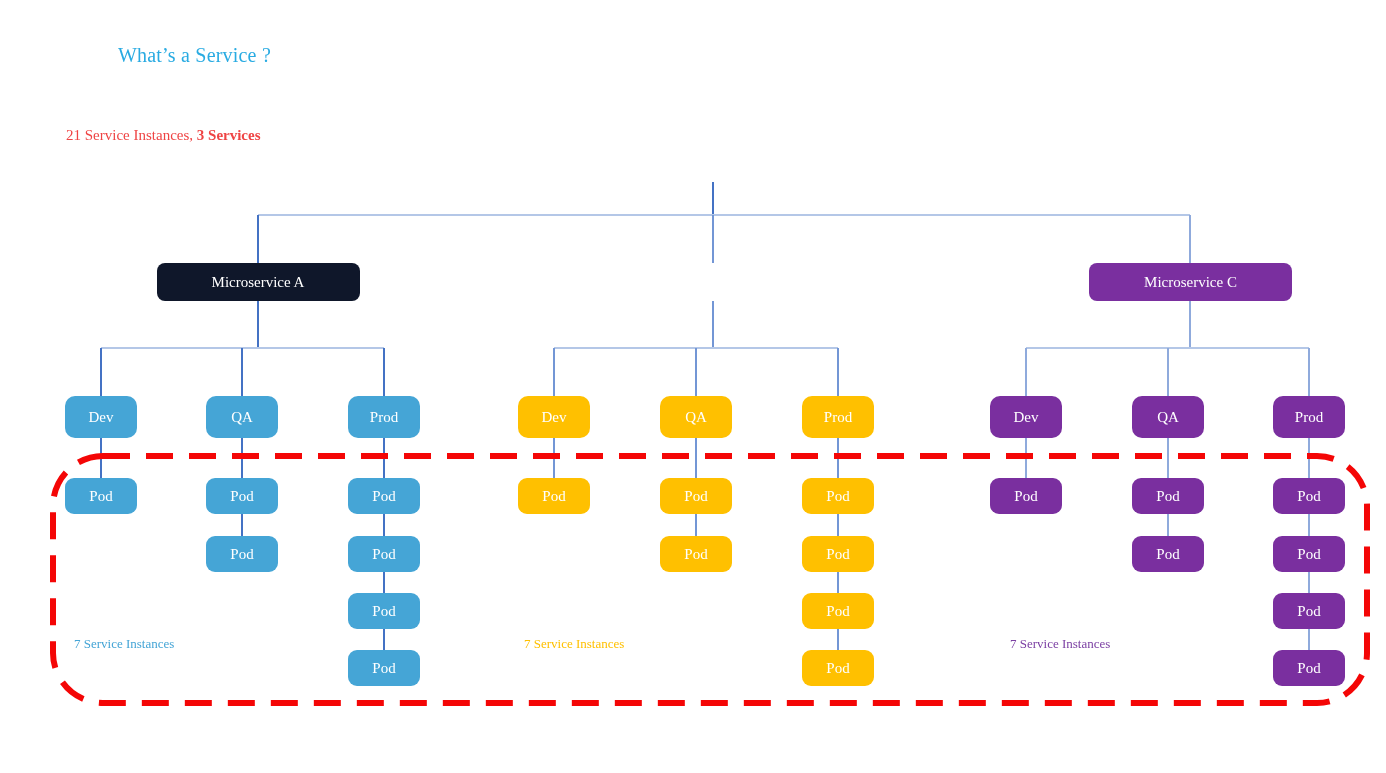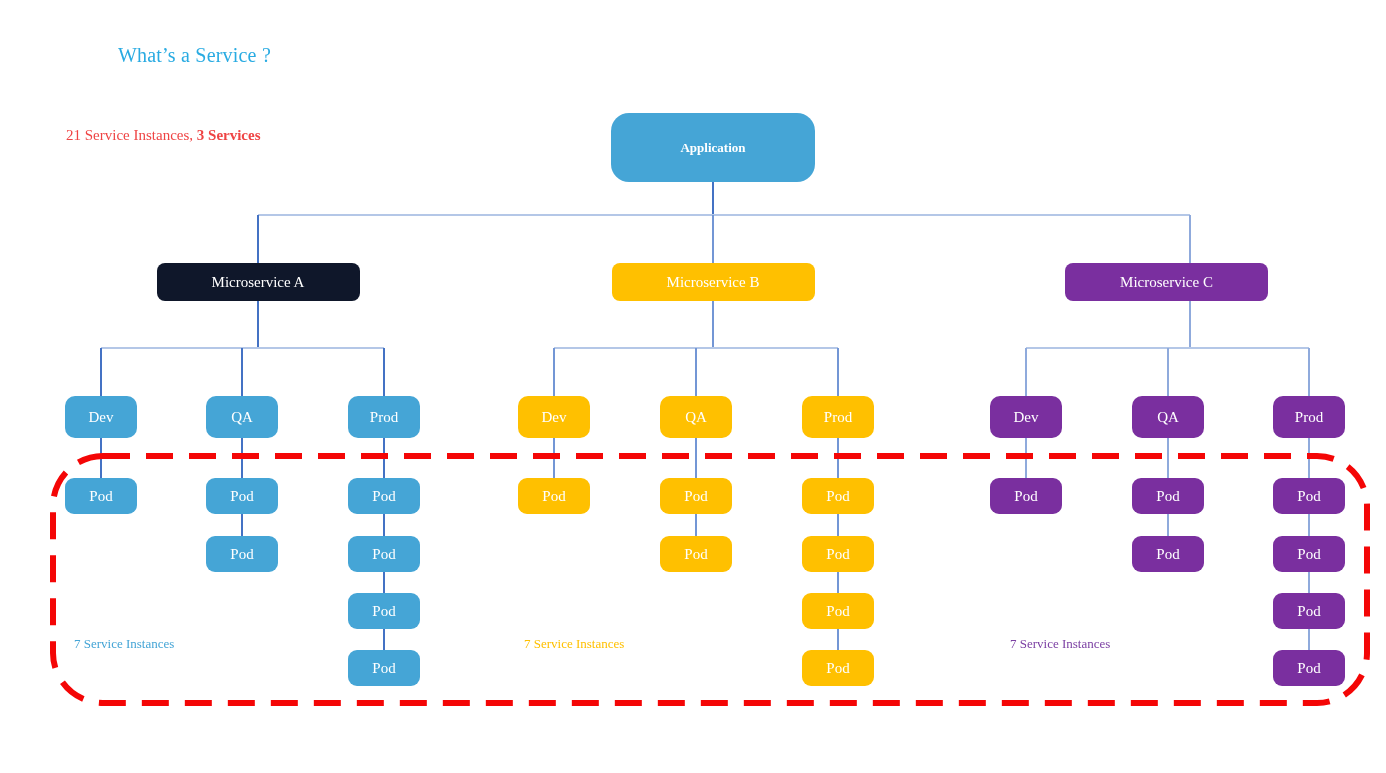--- a/index.html
+++ b/index.html
@@ -105,46 +105,44 @@
       <line x1="1295" y1="514" x2="1295" y2="536" stroke="#8FAADC" stroke-width="2"></line>
       <line x1="1295" y1="572" x2="1295" y2="593" stroke="#8FAADC" stroke-width="2"></line>
       <line x1="1295" y1="629" x2="1295" y2="650" stroke="#8FAADC" stroke-width="2"></line>
     </svg>
 
   <svg class="layer" id="annotation">
     <rect x="39" y="456" width="1314" height="247" rx="50" ry="50" fill="none" stroke-width="6" stroke-dasharray="27 16" stroke="#F40606"></rect>
   </svg>
 
   <div id="nodes">
-      <div class="node app" style="left: 597px; top: 113px; width: 204px; height: 69px; border-radius: 18px; background: rgb(69, 165, 214);">Application</div>
       <div class="node" style="left: 142.5px; top: 263px; width: 203px; height: 38px; border-radius: 8px; background: #0f172a;">Microservice A</div>
       <div class="node" style="left: 51px; top: 396px; width: 72px; height: 42px; border-radius: 10px; background: rgb(69, 165, 214);">Dev</div>
       <div class="node" style="left: 51px; top: 478px; width: 72px; height: 36px; border-radius: 9px; background: rgb(69, 165, 214);">Pod</div>
       <div class="node" style="left: 192px; top: 396px; width: 72px; height: 42px; border-radius: 10px; background: rgb(69, 165, 214);">QA</div>
       <div class="node" style="left: 192px; top: 478px; width: 72px; height: 36px; border-radius: 9px; background: rgb(69, 165, 214);">Pod</div>
       <div class="node" style="left: 192px; top: 536px; width: 72px; height: 36px; border-radius: 9px; background: rgb(69, 165, 214);">Pod</div>
       <div class="node" style="left: 334px; top: 396px; width: 72px; height: 42px; border-radius: 10px; background: rgb(69, 165, 214);">Prod</div>
       <div class="node" style="left: 334px; top: 478px; width: 72px; height: 36px; border-radius: 9px; background: rgb(69, 165, 214);">Pod</div>
       <div class="node" style="left: 334px; top: 536px; width: 72px; height: 36px; border-radius: 9px; background: rgb(69, 165, 214);">Pod</div>
       <div class="node" style="left: 334px; top: 593px; width: 72px; height: 36px; border-radius: 9px; background: rgb(69, 165, 214);">Pod</div>
       <div class="node" style="left: 334px; top: 650px; width: 72px; height: 36px; border-radius: 9px; background: rgb(69, 165, 214);">Pod</div>
       <div class="instances-label" style="left: 60px; top: 636px; color: rgb(69, 165, 214);">7 Service Instances</div>
-      <div class="node" style="left: 597.5px; top: 263px; width: 203px; height: 38px; border-radius: 8px; background: rgb(255, 192, 0);">Microservice B</div>
       <div class="node" style="left: 504px; top: 396px; width: 72px; height: 42px; border-radius: 10px; background: rgb(255, 192, 0);">Dev</div>
       <div class="node" style="left: 504px; top: 478px; width: 72px; height: 36px; border-radius: 9px; background: rgb(255, 192, 0);">Pod</div>
       <div class="node" style="left: 646px; top: 396px; width: 72px; height: 42px; border-radius: 10px; background: rgb(255, 192, 0);">QA</div>
       <div class="node" style="left: 646px; top: 478px; width: 72px; height: 36px; border-radius: 9px; background: rgb(255, 192, 0);">Pod</div>
       <div class="node" style="left: 646px; top: 536px; width: 72px; height: 36px; border-radius: 9px; background: rgb(255, 192, 0);">Pod</div>
       <div class="node" style="left: 788px; top: 396px; width: 72px; height: 42px; border-radius: 10px; background: rgb(255, 192, 0);">Prod</div>
       <div class="node" style="left: 788px; top: 478px; width: 72px; height: 36px; border-radius: 9px; background: rgb(255, 192, 0);">Pod</div>
       <div class="node" style="left: 788px; top: 536px; width: 72px; height: 36px; border-radius: 9px; background: rgb(255, 192, 0);">Pod</div>
       <div class="node" style="left: 788px; top: 593px; width: 72px; height: 36px; border-radius: 9px; background: rgb(255, 192, 0);">Pod</div>
       <div class="node" style="left: 788px; top: 650px; width: 72px; height: 36px; border-radius: 9px; background: rgb(255, 192, 0);">Pod</div>
       <div class="instances-label" style="left: 510px; top: 636px; color: rgb(255, 192, 0);">7 Service Instances</div>
-      <div class="node" style="left: 1051px; top: 263px; width: 203px; height: 38px; border-radius: 8px; background: rgb(122, 47, 159);">Microservice C</div>
+      <div class="node" style="left: 1075px; top: 263px; width: 203px; height: 38px; border-radius: 8px; background: rgb(122, 47, 159);">Microservice C</div>
       <div class="node" style="left: 976px; top: 396px; width: 72px; height: 42px; border-radius: 10px; background: rgb(122, 47, 159);">Dev</div>
       <div class="node" style="left: 976px; top: 478px; width: 72px; height: 36px; border-radius: 9px; background: rgb(122, 47, 159);">Pod</div>
       <div class="node" style="left: 1118px; top: 396px; width: 72px; height: 42px; border-radius: 10px; background: rgb(122, 47, 159);">QA</div>
       <div class="node" style="left: 1118px; top: 478px; width: 72px; height: 36px; border-radius: 9px; background: rgb(122, 47, 159);">Pod</div>
       <div class="node" style="left: 1118px; top: 536px; width: 72px; height: 36px; border-radius: 9px; background: rgb(122, 47, 159);">Pod</div>
       <div class="node" style="left: 1259px; top: 396px; width: 72px; height: 42px; border-radius: 10px; background: rgb(122, 47, 159);">Prod</div>
       <div class="node" style="left: 1259px; top: 478px; width: 72px; height: 36px; border-radius: 9px; background: rgb(122, 47, 159);">Pod</div>
       <div class="node" style="left: 1259px; top: 536px; width: 72px; height: 36px; border-radius: 9px; background: rgb(122, 47, 159);">Pod</div>
       <div class="node" style="left: 1259px; top: 593px; width: 72px; height: 36px; border-radius: 9px; background: rgb(122, 47, 159);">Pod</div>
       <div class="node" style="left: 1259px; top: 650px; width: 72px; height: 36px; border-radius: 9px; background: rgb(122, 47, 159);">Pod</div>

